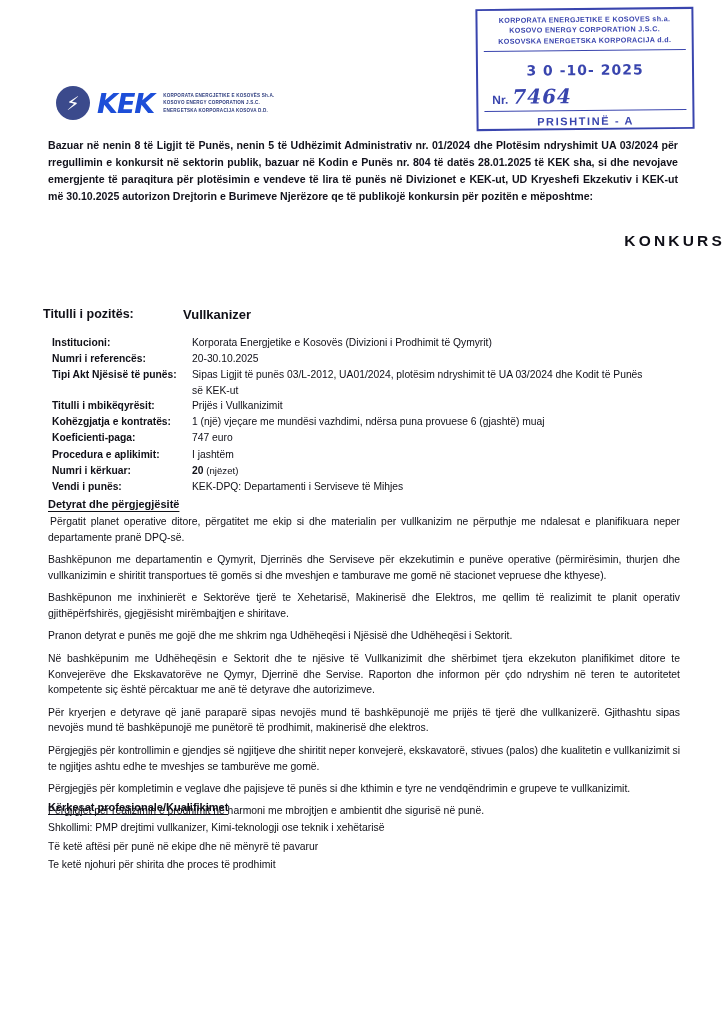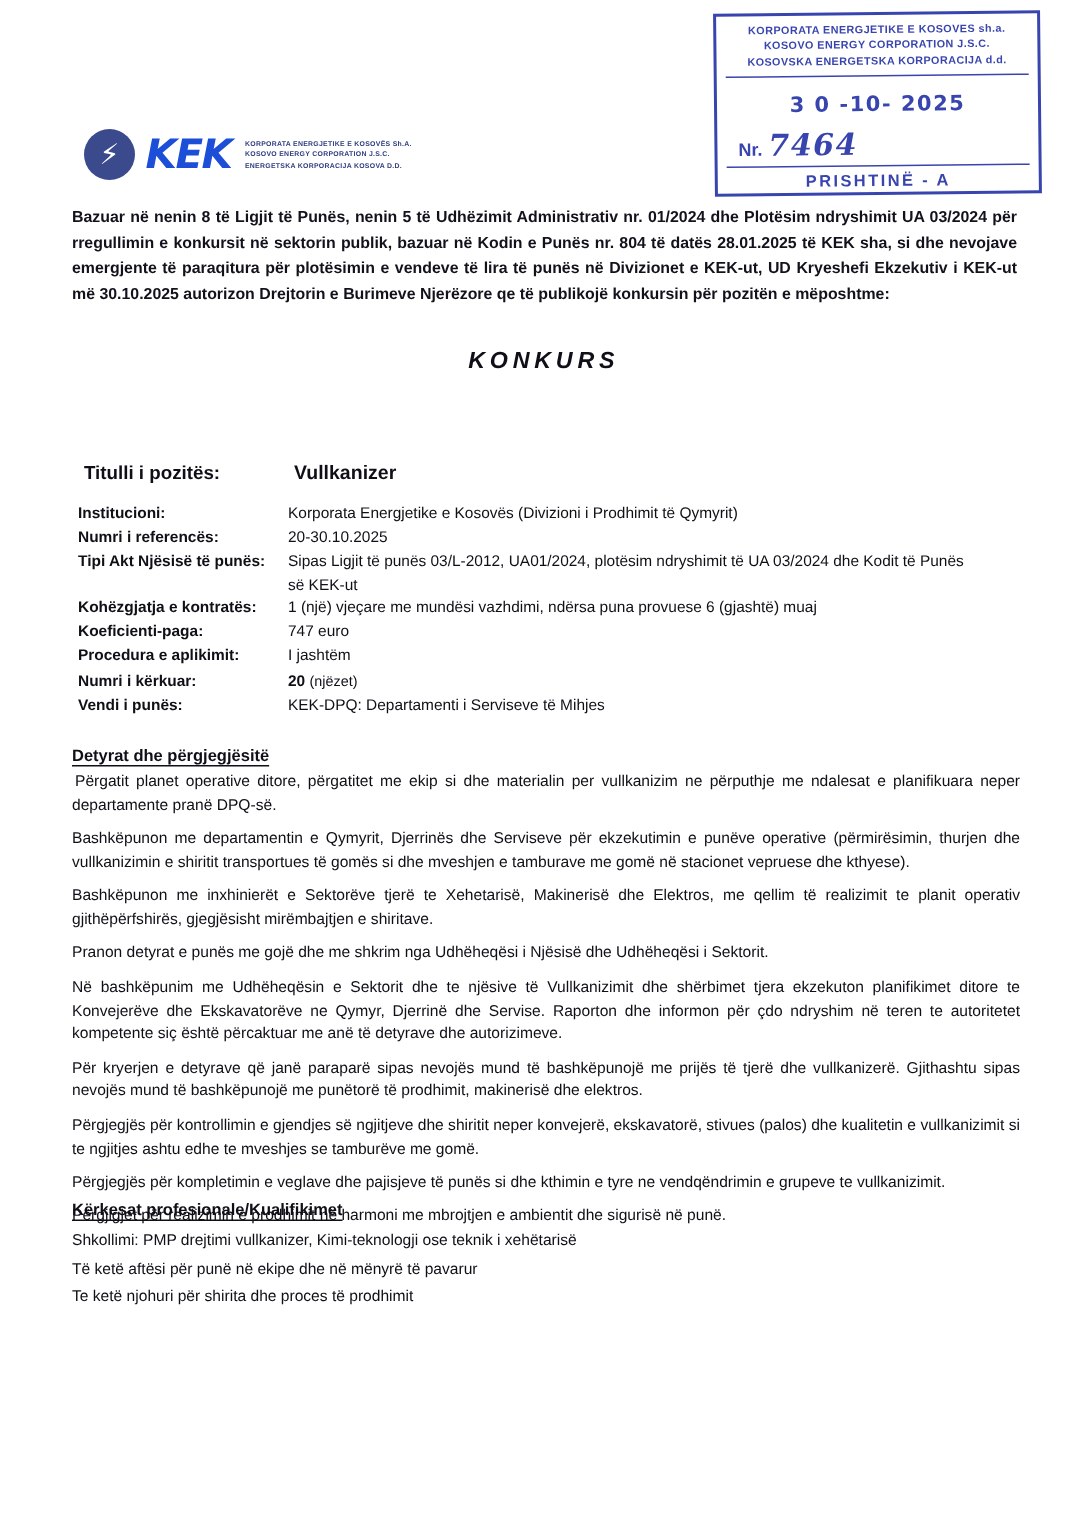--- a/index.html
+++ b/index.html
@@ -134,35 +134,34 @@
     font-weight: 600;
     color: #12121c;
   }
 
   
   .konkurs {
     position: absolute;
     top: 232px;
     left: 0;
     width: 725px;
-    text-align: center;
+    text-align: right;
     font-size: 15.5px;
     font-weight: 700;
     letter-spacing: 3.2px;
-    font-style: italic;
   }
 
   
   .pos-row {
     position: absolute;
     top: 307px;
-    left: 56px;
+    left: 43px;
     width: 640px;
     display: flex;
-    align-items: center;
+    align-items: flex-start;
   }
   .pos-label {
     width: 140px;
     font-size: 12.5px;
     font-weight: 700;
   }
   .pos-value {
     font-size: 13px;
     font-weight: 700;
   }
@@ -288,20 +287,24 @@
       <div class="info-key">Numri i referencës:</div>
       <div class="info-val">20-30.10.2025</div>
     </div>
 
     <div class="info-row">
       <div class="info-key">Tipi Akt Njësisë të punës:</div>
       <div class="info-val">Sipas Ligjit të punës 03/L-2012, UA01/2024, plotësim ndryshimit të UA 03/2024 dhe Kodit të Punës</div>
     </div>
     <div class="info-sub">së KEK-ut</div>
 
+    <div class="info-row">
+      <div class="info-key">Titulli i mbikëqyrësit:</div>
+      <div class="info-val">Prijës i Vullkanizimit</div>
+    </div>
 
     <div class="info-row">
       <div class="info-key">Kohëzgjatja e kontratës:</div>
       <div class="info-val">1 (një) vjeçare me mundësi vazhdimi, ndërsa puna provuese 6 (gjashtë) muaj</div>
     </div>
 
     <div class="info-row">
       <div class="info-key">Koeficienti-paga:</div>
       <div class="info-val">747 euro</div>
     </div>

